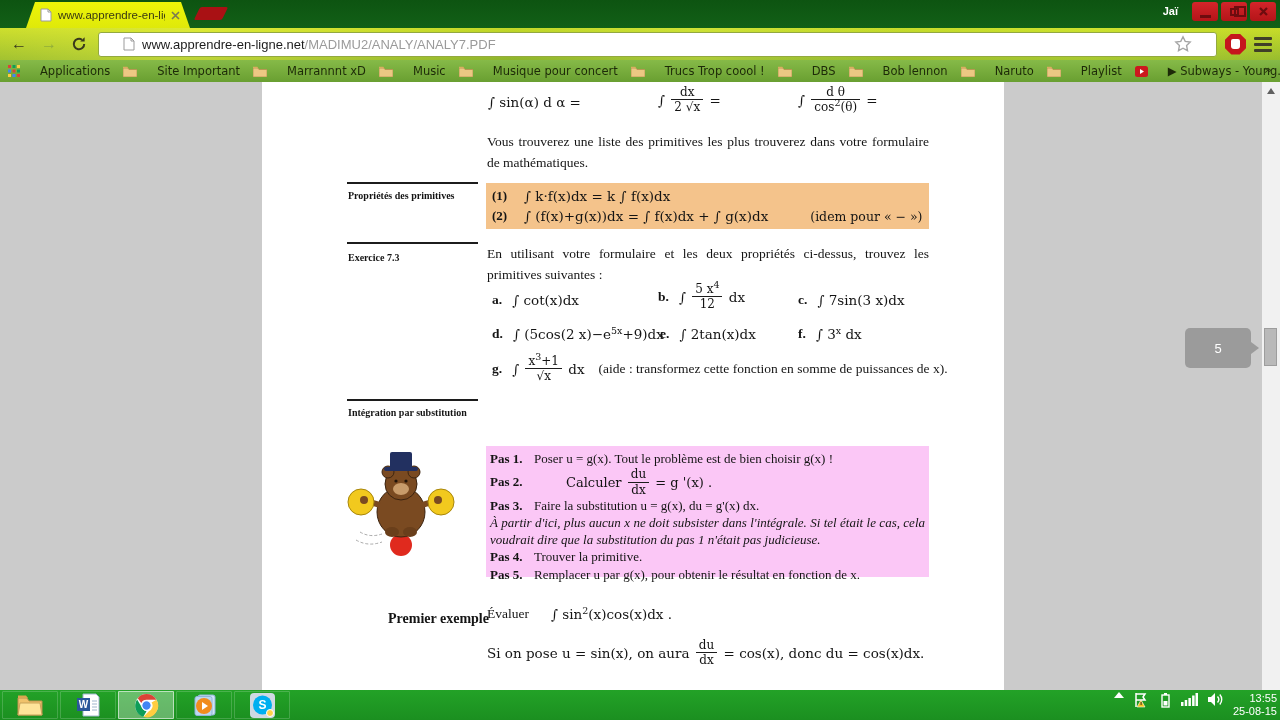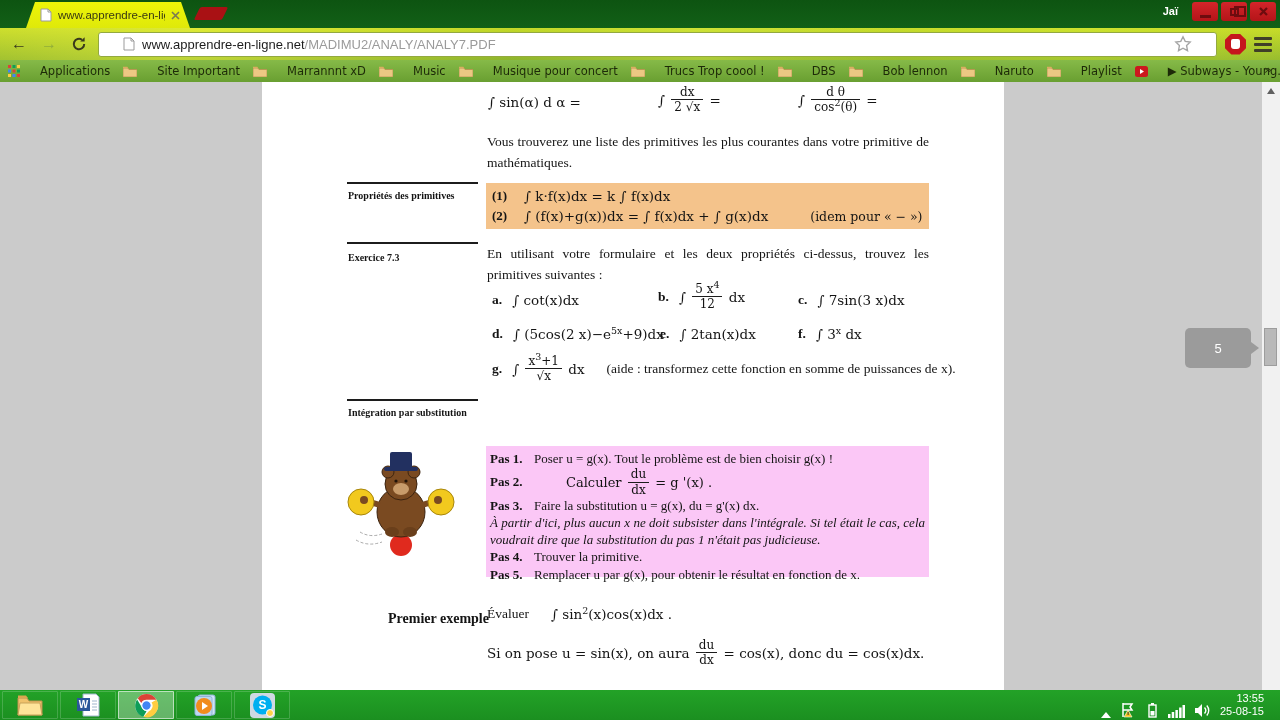--- a/index.html
+++ b/index.html
@@ -93,21 +93,21 @@
     border-radius:5px; color:#fff; font-size:13px; display:flex; align-items:center; justify-content:center; }
   .pagetip::after { content:""; position:absolute; right:-8px; top:14px; border-top:6px solid transparent;
     border-bottom:6px solid transparent; border-left:8px solid #9b9b9b; }
 
   
   .taskbar { position:absolute; left:0; bottom:0; width:1280px; height:30px;
     background:linear-gradient(#23a227,#1b8f20); display:flex; align-items:center; padding-left:2px; }
   .tslot { width:56px; height:28px; margin-right:2px; display:flex; align-items:center; justify-content:center;
     border:1px solid rgba(255,255,255,.18); border-radius:1px; }
   .tslot.active { background:rgba(255,255,255,.32); border-color:rgba(255,255,255,.55); }
-  .tray { margin-left:auto; display:flex; align-items:flex-end; gap:9px; padding-right:16px; }
+  .tray { margin-left:auto; display:flex; align-items:flex-start; gap:9px; padding-right:3px; }
   .tray-arrow { width:0; height:0; border-left:5px solid transparent; border-right:5px solid transparent;
     border-bottom:6px solid #fff; }
   .clock { color:#fff; font-size:11px; line-height:13px; text-align:right; }
 </style>
 </head>
 <body>
 
 <div class="titlebar">
   <div class="tab">
     <svg width="12" height="14" viewBox="0 0 12 14">
@@ -260,21 +260,21 @@
 
   <span class="bm-overflow">»</span>
 </div>
 
 <div class="page">
 
   <span class="abs m" style="left:226px; top:12px;">∫ sin(α) d α  =</span>
   <span class="abs m" style="left:396px; top:3px;">∫ <span class="frac"><span class="fnum">dx</span><span class="fden">2 √x</span></span>  =</span>
   <span class="abs m" style="left:536px; top:3px;">∫ <span class="frac"><span class="fnum">d θ</span><span class="fden">cos<sup>2</sup>(θ)</span></span>  =</span>
 
-  <div class="abs par" style="left:225px; top:50px; width:442px;">Vous trouverez une liste des primitives les plus courantes dans votre primitive de mathématiques.</div>
+  <div class="abs par" style="left:225px; top:50px; width:442px;">Vous trouverez une liste des primitives les plus trouverez dans votre formulaire de mathématiques.</div>
 
   <div class="abs hr" style="left:85px; top:100px; width:131px;"></div>
   <div class="abs seclabel" style="left:86px; top:108px; width:112px;">Propriétés des primitives</div>
 
   <div class="abs orangebox">
     <div class="obrow">
       <span class="no">(1)</span>
       <span class="m">∫ k·f(x)dx = k ∫ f(x)dx</span>
     </div>
     <div class="obrow">
@@ -308,21 +308,21 @@
     <span class="itemno">e.</span>
       <span class="m">∫ 2tan(x)dx</span>
   </div>
   <div class="abs exitem" style="left:536px; top:244px;">
     <span class="itemno">f.</span>
       <span class="m">∫ 3<sup>x</sup> dx</span>
   </div>
   <div class="abs exitem" style="left:230px; top:272px;">
     <span class="itemno">g.</span>
       <span class="m">∫ <span class="frac"><span class="fnum">x<sup>3</sup>+1</span><span class="fden">√x</span></span> dx</span>
-    <span style="margin-left:22px; font-size:13.5px;">(aide : transformez cette  fonction en somme de puissances de x).</span>
+    <span style="margin-left:14px; font-size:13.5px;">(aide : transformez cette  fonction en somme de puissances de x).</span>
   </div>
 
   <div class="abs hr" style="left:85px; top:317px; width:131px;"></div>
   <div class="abs seclabel" style="left:86px; top:325px; width:125px;">Intégration par substitution</div>
 
   <svg class="abs" style="left:78px; top:368px;" width="122" height="108" viewBox="0 0 122 108">
     <circle cx="61" cy="95" r="11" fill="#e02a1e"></circle>
     <path d="M20 82 q10 6 22 2 M16 90 q12 7 26 2" stroke="#aaa" fill="none" stroke-dasharray="3 2"></path>
     <ellipse cx="61" cy="62" rx="24" ry="25" fill="#7a4a21" stroke="#3c2410"></ellipse>
     <ellipse cx="52" cy="82" rx="7" ry="5" fill="#6a3f1b"></ellipse>

